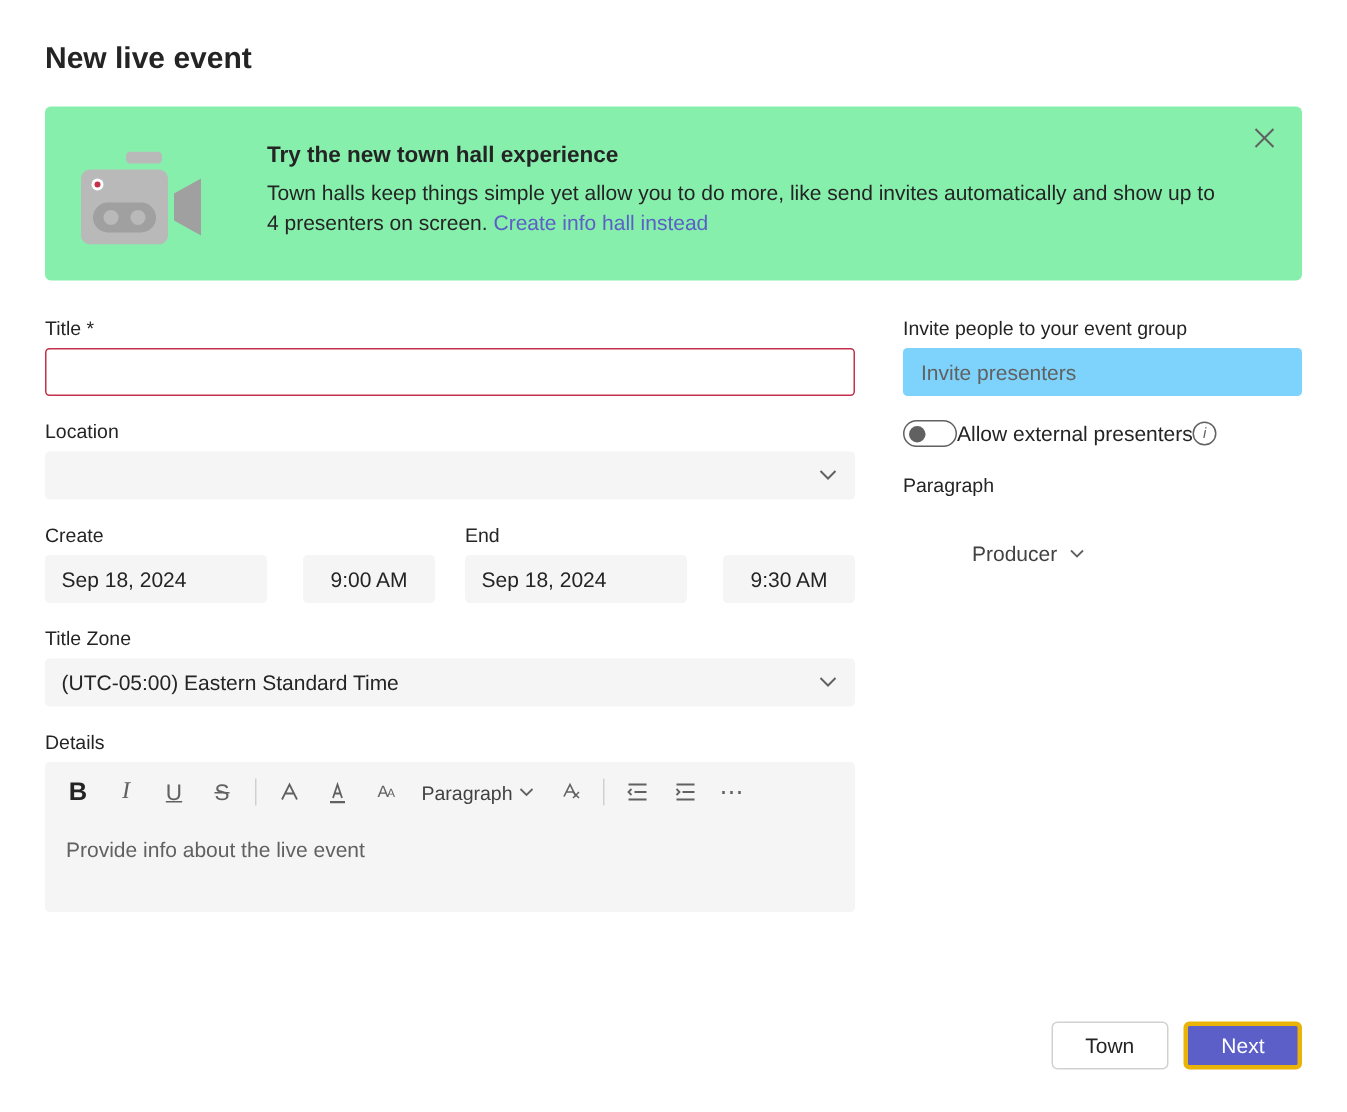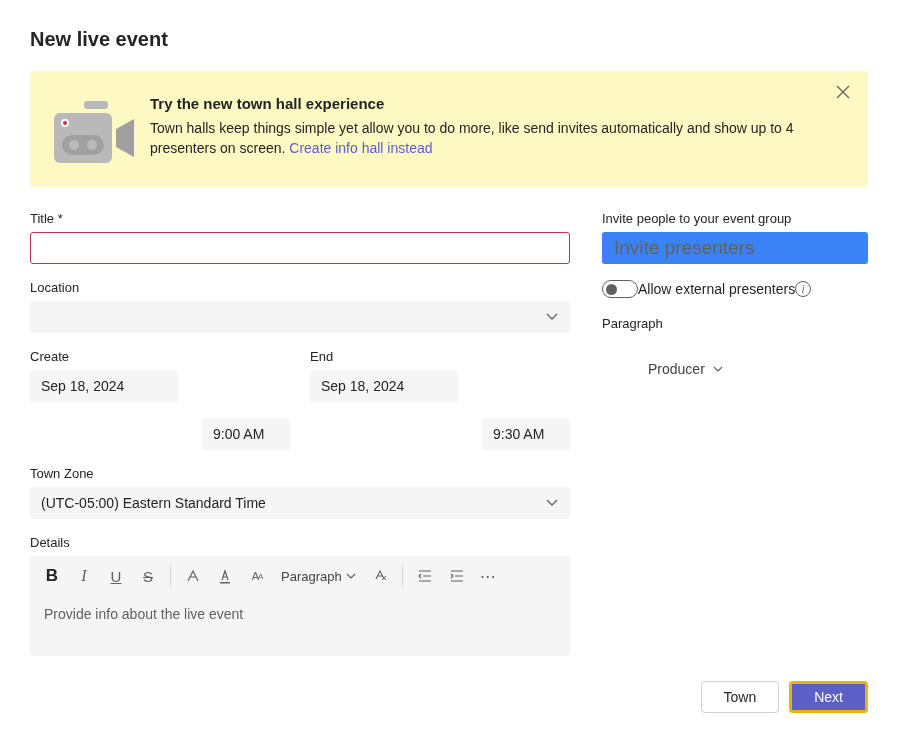--- a/index.html
+++ b/index.html
@@ -1,45 +1,45 @@
 <!DOCTYPE html>
 <html><head>
 <meta charset="utf-8">
 <style>
   * { box-sizing: border-box; margin: 0; padding: 0; font-family: "Segoe UI", Arial, sans-serif; }
   body { background: #fff; color: #242424; width: 898px; height: 741px; padding: 28px 30px 30px 30px; position: relative; }
   .page-title { font-size: 20px; font-weight: 600; margin-bottom: 20px; }
-  .banner { background: #fef9c3; border-radius: 4px; padding: 24px 50px 24px 24px; display: flex; position: relative; }
+  .banner { background: #86efac; border-radius: 4px; padding: 24px 50px 24px 24px; display: flex; gap: 28px; position: relative; }
   .banner-icon-wrap { flex: 0 0 auto; padding-top: 6px; }
   .banner-close { position: absolute; top: 14px; right: 18px; cursor: pointer; color: #616161; background: none; border: none; font-size: 14px; }
   .banner-title { font-size: 15px; font-weight: 600; margin-bottom: 6px; }
   .banner-body { font-size: 14px; line-height: 1.45; color: #242424; }
   .banner-link { color: #5b5fc7; cursor: pointer; }
   .columns { display: flex; gap: 32px; margin-top: 24px; }
   .left-col { flex: 0 0 540px; }
   .right-col { flex: 1; }
   .field-label { font-size: 13px; color: #242424; margin-bottom: 6px; display: block; }
   .input, .select { width: 100%; height: 32px; background: #f5f5f5; border: 1px solid #f5f5f5; border-radius: 3px; padding: 0 10px; font-size: 14px; color: #242424; }
   .input.invalid { border: 1px solid #c4314b; background: #fff; }
   .input::placeholder { color: #616161; }
   .field-block { margin-bottom: 16px; }
   .select-wrap { position: relative; }
   .chev { position: absolute; right: 12px; top: 50%; transform: translateY(-50%); pointer-events: none; color: #616161; }
   .se-row { display: flex; gap: 20px; }
   .se-col { flex: 1; }
   .dt-row { display: flex; gap: 24px; }
   .dt-row .input { flex: 1; }
-  .dt-row .time { flex: 0 0 88px; text-align: left; margin-top: 48px; }
+  .dt-row .time { flex: 0 0 88px; text-align: center; }
   .toolbar { background: #f5f5f5; border-radius: 3px 3px 0 0; height: 40px; display: flex; align-items: center; padding: 0 8px; gap: 4px; }
   .tb-btn { width: 28px; height: 28px; display: flex; align-items: center; justify-content: center; color: #616161; cursor: pointer; border-radius: 3px; }
   .tb-btn.bold { font-weight: 700; color: #242424; }
   .tb-sep { width: 1px; height: 18px; background: #d1d1d1; margin: 0 4px; }
   .tb-para { display: flex; align-items: center; gap: 4px; font-size: 13px; color: #424242; cursor: pointer; padding: 0 6px; }
   .details-body { background: #f5f5f5; border-radius: 0 0 3px 3px; padding: 10px 14px 34px 14px; font-size: 14px; color: #616161; }
-  .invite-input { width: 100%; height: 32px; background: #3b82f6; border: none; border-radius: 3px; padding: 0 12px; font-size: 19px; }
+  .invite-input { width: 100%; height: 32px; background: #7dd3fc; border: none; border-radius: 3px; padding: 0 12px; font-size: 14px; }
   .invite-input::placeholder { color: #616161; }
   .toggle-row { display: flex; align-items: center; gap: 0; margin-top: 16px; }
   .toggle { width: 36px; height: 18px; border: 1px solid #616161; border-radius: 10px; position: relative; cursor: pointer; }
   .toggle::after { content: ""; position: absolute; left: 3px; top: 2.5px; width: 11px; height: 11px; background: #616161; border-radius: 50%; }
   .info-icon { width: 16px; height: 16px; border: 1px solid #616161; border-radius: 50%; display: inline-flex; align-items: center; justify-content: center; font-size: 10px; color: #616161; font-style: italic; }
   .org-label { font-size: 13px; margin-top: 18px; margin-bottom: 30px; }
   .producer-row { display: flex; align-items: center; gap: 8px; font-size: 14px; color: #424242; cursor: pointer; padding-left: 46px; }
   .footer { position: absolute; bottom: 28px; right: 30px; display: flex; gap: 10px; }
   .btn { height: 32px; padding: 0 22px; border-radius: 4px; font-size: 14px; cursor: pointer; font-weight: 500; }
   .btn-close { background: #fff; border: 1px solid #d1d1d1; color: #242424; }
@@ -104,21 +104,21 @@
       </div>
       <div class="se-col">
         <label class="field-label">End</label>
         <div class="dt-row">
           <input class="input" value="Sep 18, 2024" style="">
           <input class="input time" value="9:30 AM" style="">
         </div>
       </div>
     </div>
     <div class="field-block">
-      <label class="field-label">Town Zone</label>
+      <label class="field-label">Title Zone</label>
       <div class="select-wrap">
         <input class="input" value="(UTC-05:00) Eastern Standard Time" style="">
         <span class="chev">
           <svg width="12" height="8" viewBox="0 0 12 8">
               <path d="M1 1 L6 6 L11 1" stroke="#616161" stroke-width="1.3" fill="none"></path>
             </svg>
         </span>
       </div>
     </div>
     <div class="field-block" style="margin-bottom:0">

